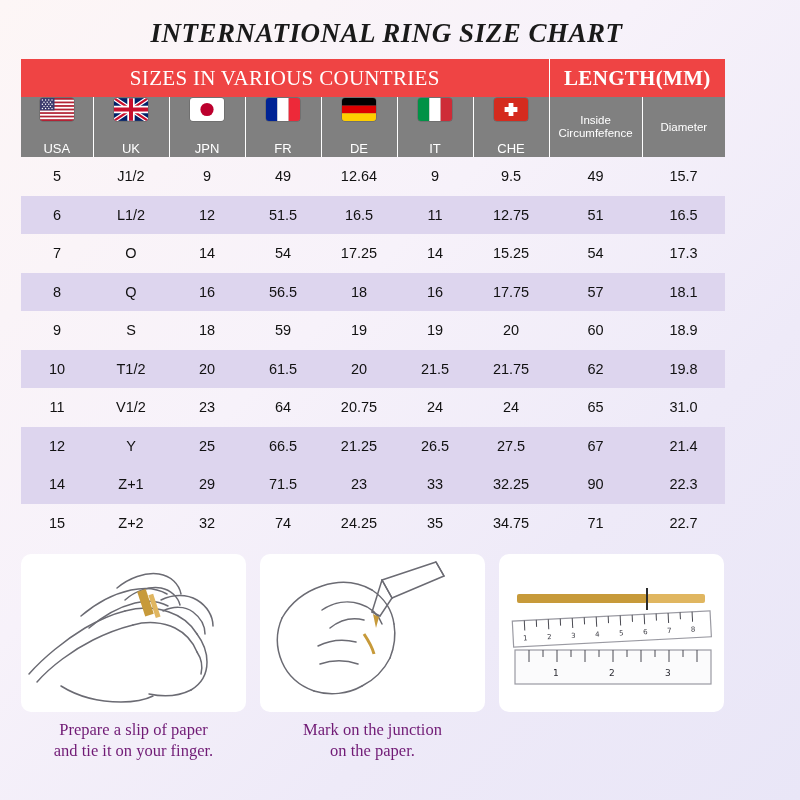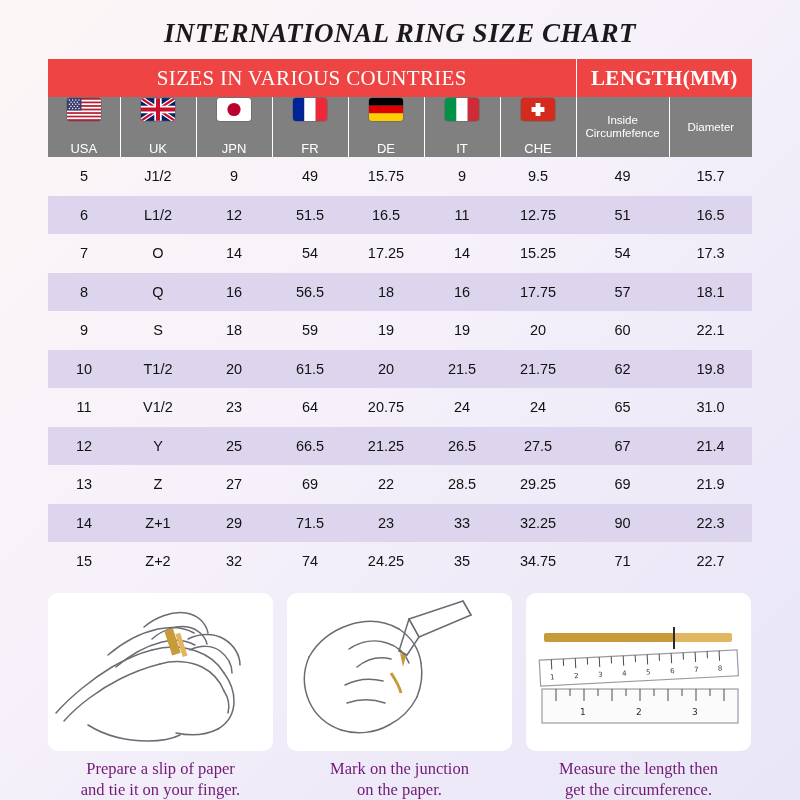--- a/index.html
+++ b/index.html
@@ -11,21 +11,21 @@
     height: 800px;
     overflow: hidden;
     font-family: "Liberation Sans", sans-serif;
     background: linear-gradient(135deg, #fdf6f6 0%, #f7f2fa 40%, #eeeaf8 70%, #e9e6f7 100%);
   }
   .page {
     position: relative;
     width: 800px;
     height: 800px;
     box-sizing: border-box;
-    padding: 14px 48px 0 48px;
+    padding: 14px 48px 0 21px;
   }
   .title {
     text-align: center;
     font-family: "Liberation Serif", serif;
     font-weight: bold;
     font-style: italic;
     font-size: 27px;
     letter-spacing: 0.5px;
     color: #1a1a1a;
     margin: 4px 0 10px 0;
@@ -286,21 +286,21 @@
           </div>
         </td>
       </tr>
     </thead>
     <tbody>
       <tr class="plain">
         <td class="cell">5</td>
         <td class="cell">J1/2</td>
         <td class="cell">9</td>
         <td class="cell">49</td>
-        <td class="cell">15.75</td>
+        <td class="cell">12.64</td>
         <td class="cell">9</td>
         <td class="cell">9.5</td>
         <td class="cell">49</td>
         <td class="cell">15.7</td>
       </tr>
       <tr class="alt">
         <td class="cell">6</td>
         <td class="cell">L1/2</td>
         <td class="cell">12</td>
         <td class="cell">51.5</td>
@@ -334,21 +334,21 @@
       </tr>
       <tr class="plain">
         <td class="cell">9</td>
         <td class="cell">S</td>
         <td class="cell">18</td>
         <td class="cell">59</td>
         <td class="cell">19</td>
         <td class="cell">19</td>
         <td class="cell">20</td>
         <td class="cell">60</td>
-        <td class="cell">22.1</td>
+        <td class="cell">18.9</td>
       </tr>
       <tr class="alt">
         <td class="cell">10</td>
         <td class="cell">T1/2</td>
         <td class="cell">20</td>
         <td class="cell">61.5</td>
         <td class="cell">20</td>
         <td class="cell">21.5</td>
         <td class="cell">21.75</td>
         <td class="cell">62</td>
@@ -368,31 +368,20 @@
       <tr class="alt">
         <td class="cell">12</td>
         <td class="cell">Y</td>
         <td class="cell">25</td>
         <td class="cell">66.5</td>
         <td class="cell">21.25</td>
         <td class="cell">26.5</td>
         <td class="cell">27.5</td>
         <td class="cell">67</td>
         <td class="cell">21.4</td>
-      </tr>
-      <tr class="plain">
-        <td class="cell">13</td>
-        <td class="cell">Z</td>
-        <td class="cell">27</td>
-        <td class="cell">69</td>
-        <td class="cell">22</td>
-        <td class="cell">28.5</td>
-        <td class="cell">29.25</td>
-        <td class="cell">69</td>
-        <td class="cell">21.9</td>
       </tr>
       <tr class="alt">
         <td class="cell">14</td>
         <td class="cell">Z+1</td>
         <td class="cell">29</td>
         <td class="cell">71.5</td>
         <td class="cell">23</td>
         <td class="cell">33</td>
         <td class="cell">32.25</td>
         <td class="cell">90</td>
@@ -537,20 +526,16 @@
               <line x1="198" y1="96" x2="198" y2="108"></line>
             </g>
             <g fill="#2b2b33" font-family="DejaVu Sans, sans-serif" font-size="9">
               <text x="54" y="122">1</text>
                 <text x="110" y="122">2</text>
                 <text x="166" y="122">3</text>
             </g>
           </g>
         </svg>
       </div>
-      <div class="panel-cap">
-        <div>Measure the length then</div>
-        <div>get the circumference.</div>
-      </div>
     </div>
 
   </div>
 </div>
 
 </body></html>

